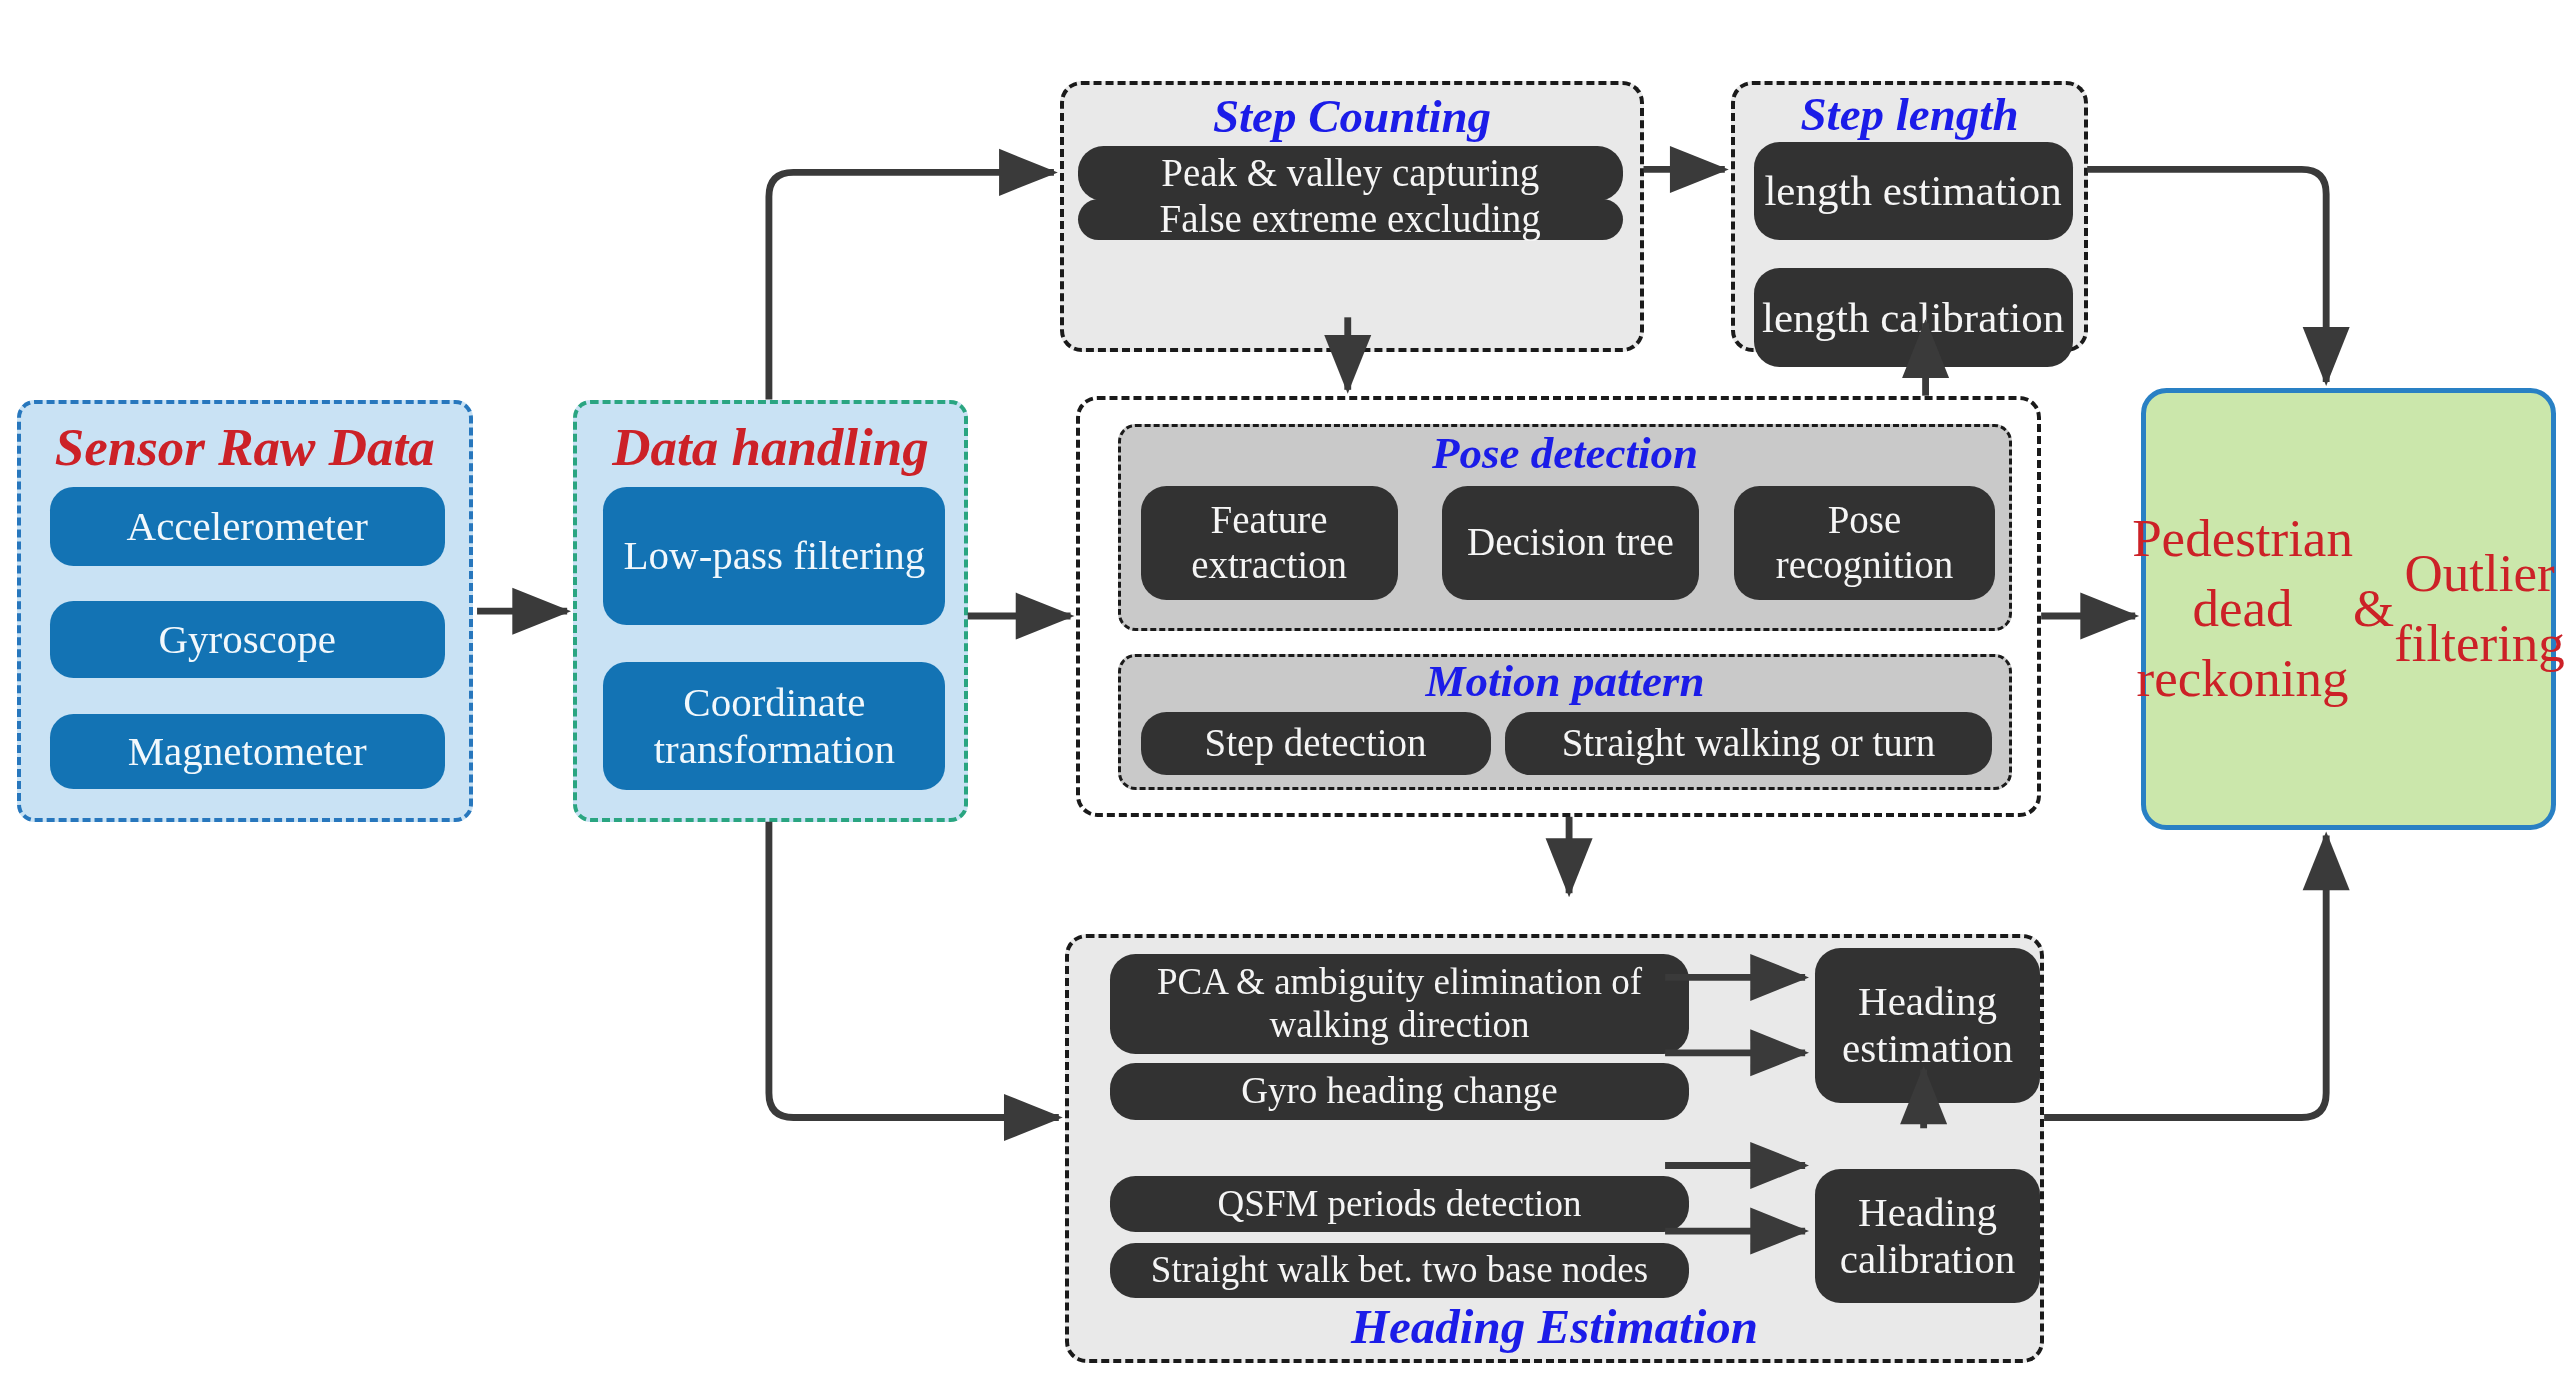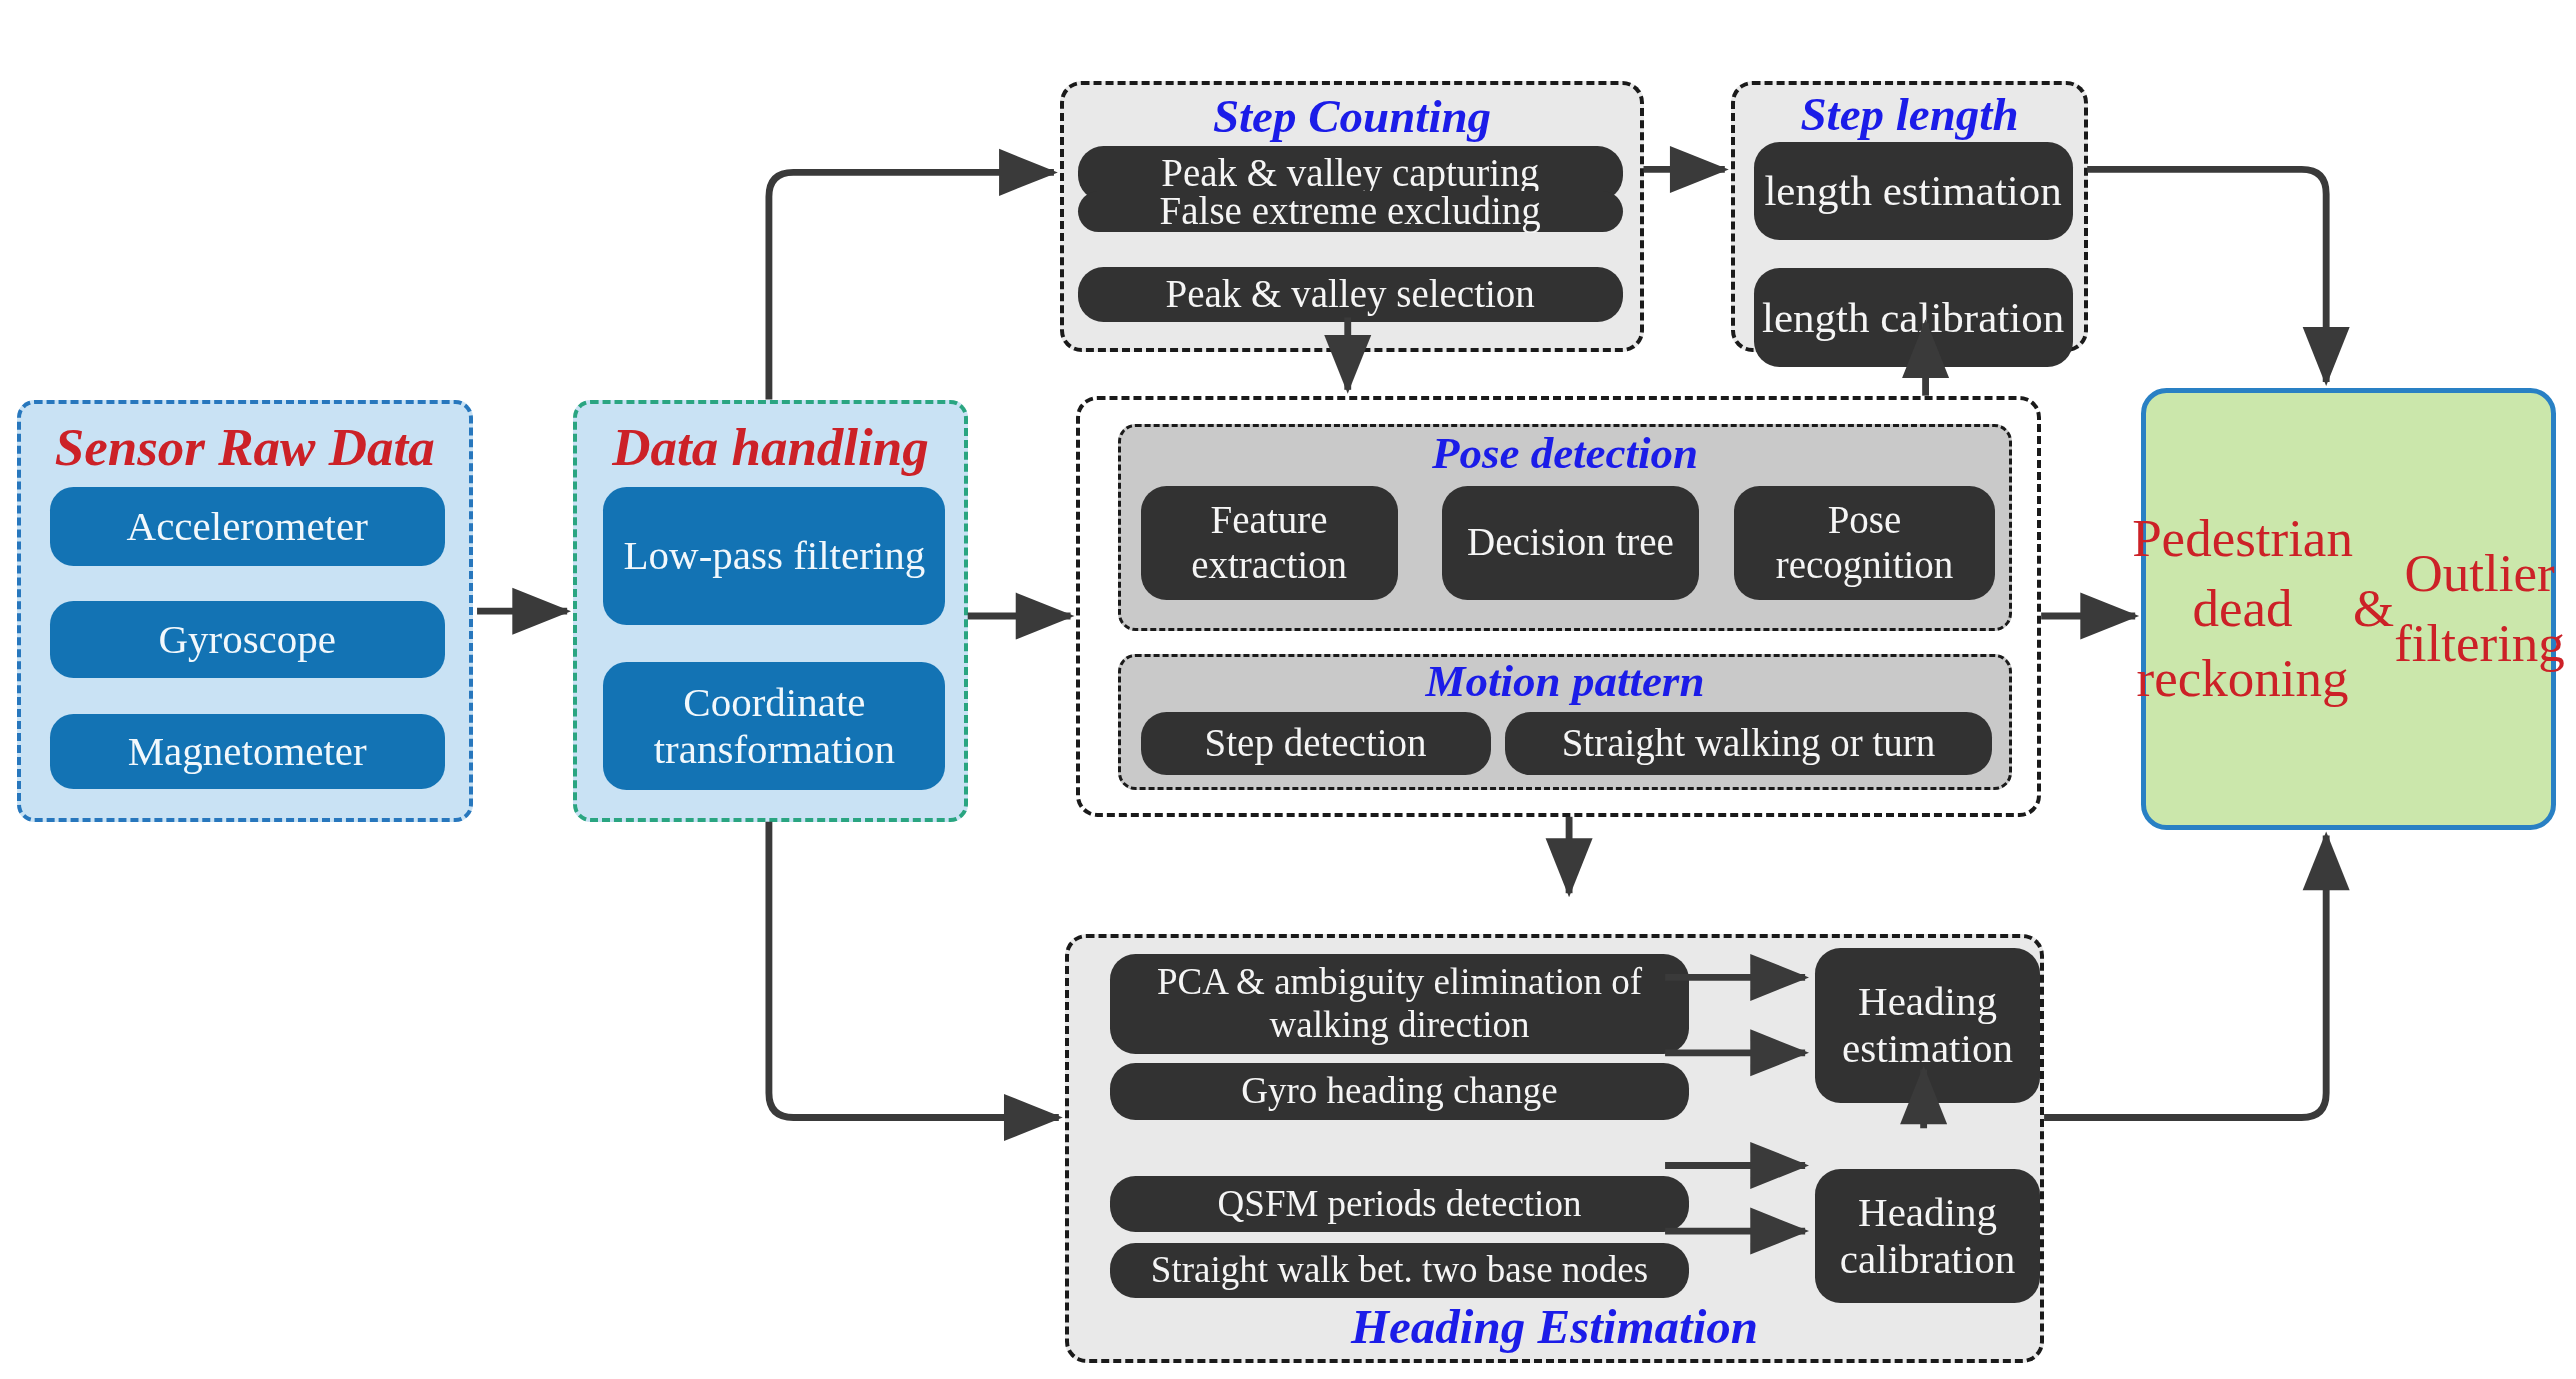--- a/index.html
+++ b/index.html
@@ -53,22 +53,21 @@
 
 <div class="group box-teal" style="left:573px;top:400px;width:395px;height:422px;">
   <div class="gtitle red-title" style="top:13.7px;font-size:53px;">Data handling</div>
   <div class="pill pill-blue" style="left:26.4px;top:83px;width:342px;height:138px;">Low-pass filtering</div>
   <div class="pill pill-blue" style="left:26.4px;top:258px;width:342px;height:128px;padding:0 39px;">Coordinate transformation</div>
 </div>
 
 <div class="group box-gray" style="left:1060px;top:46px;width:584px;height:271px;">
   <div class="gtitle blue-title" style="top:5.9px;font-size:47px;">Step Counting</div>
   <div class="pill pill-dark" style="left:13.7px;top:61px;width:545px;height:55px;">Peak &amp; valley capturing</div>
-  <div class="pill pill-dark" style="left:13.7px;top:106px;width:545px;height:41px;">False extreme excluding</div>
-  <div class="pill pill-dark" style="left:13.7px;top:182px;width:545px;height:55px;">Peak &amp; valley selection</div>
+  <div class="pill pill-dark" style="left:13.7px;top:114px;width:545px;height:41px;">False extreme excluding</div>
 </div>
 
 <div class="group box-gray" style="left:1731px;top:46px;width:357px;height:271px;">
   <div class="gtitle blue-title" style="top:3.9px;font-size:47px;">Step length</div>
   <div class="pill pill-dark" style="left:18.6px;top:57px;width:319px;height:98px;font-size:43px;">length estimation</div>
   <div class="pill pill-dark" style="left:18.6px;top:183px;width:319px;height:99px;font-size:43px;">length calibration</div>
 </div>
 
 <div class="group box-white" style="left:1076px;top:396px;width:965px;height:421px;">
 

